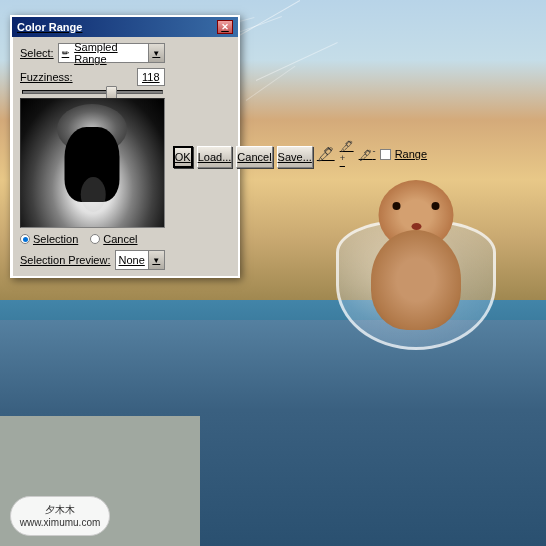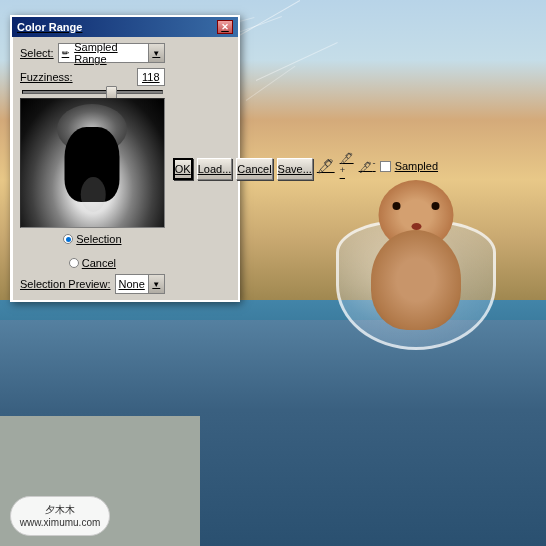--- a/index.html
+++ b/index.html
@@ -332,21 +332,20 @@
       background: radial-gradient(ellipse at 50% 70%, #ffffff 0%, #e0e0e0 20%, #808080 40%, #404040 60%, #101010 80%, #000 100%);
       position: relative;
     }
 
     
     .radio-row {
       display: flex;
       align-items: center;
       gap: 12px;
       margin-bottom: 5px;
-      flex-direction: column;
     }
 
     .radio-item {
       display: flex;
       align-items: center;
       gap: 3px;
       font-size: 11px;
     }
 
     .radio-btn {
@@ -567,17 +566,17 @@
       </div>
 
       <div class="eyedropper-row">
         <span class="eyedropper-icon">🖊</span>
         <span class="eyedropper-icon" style="font-size:11px;">🖊<sup>+</sup></span>
         <span class="eyedropper-icon" style="font-size:11px;">🖊<sup>-</sup></span>
       </div>
 
       <div class="checkbox-row">
         <div class="checkbox"></div>
-        <span class="form-label">Sampled</span>
+        <span class="form-label">Range</span>
       </div>
     </div>
   </div>
 </div>
 
 </body></html>

